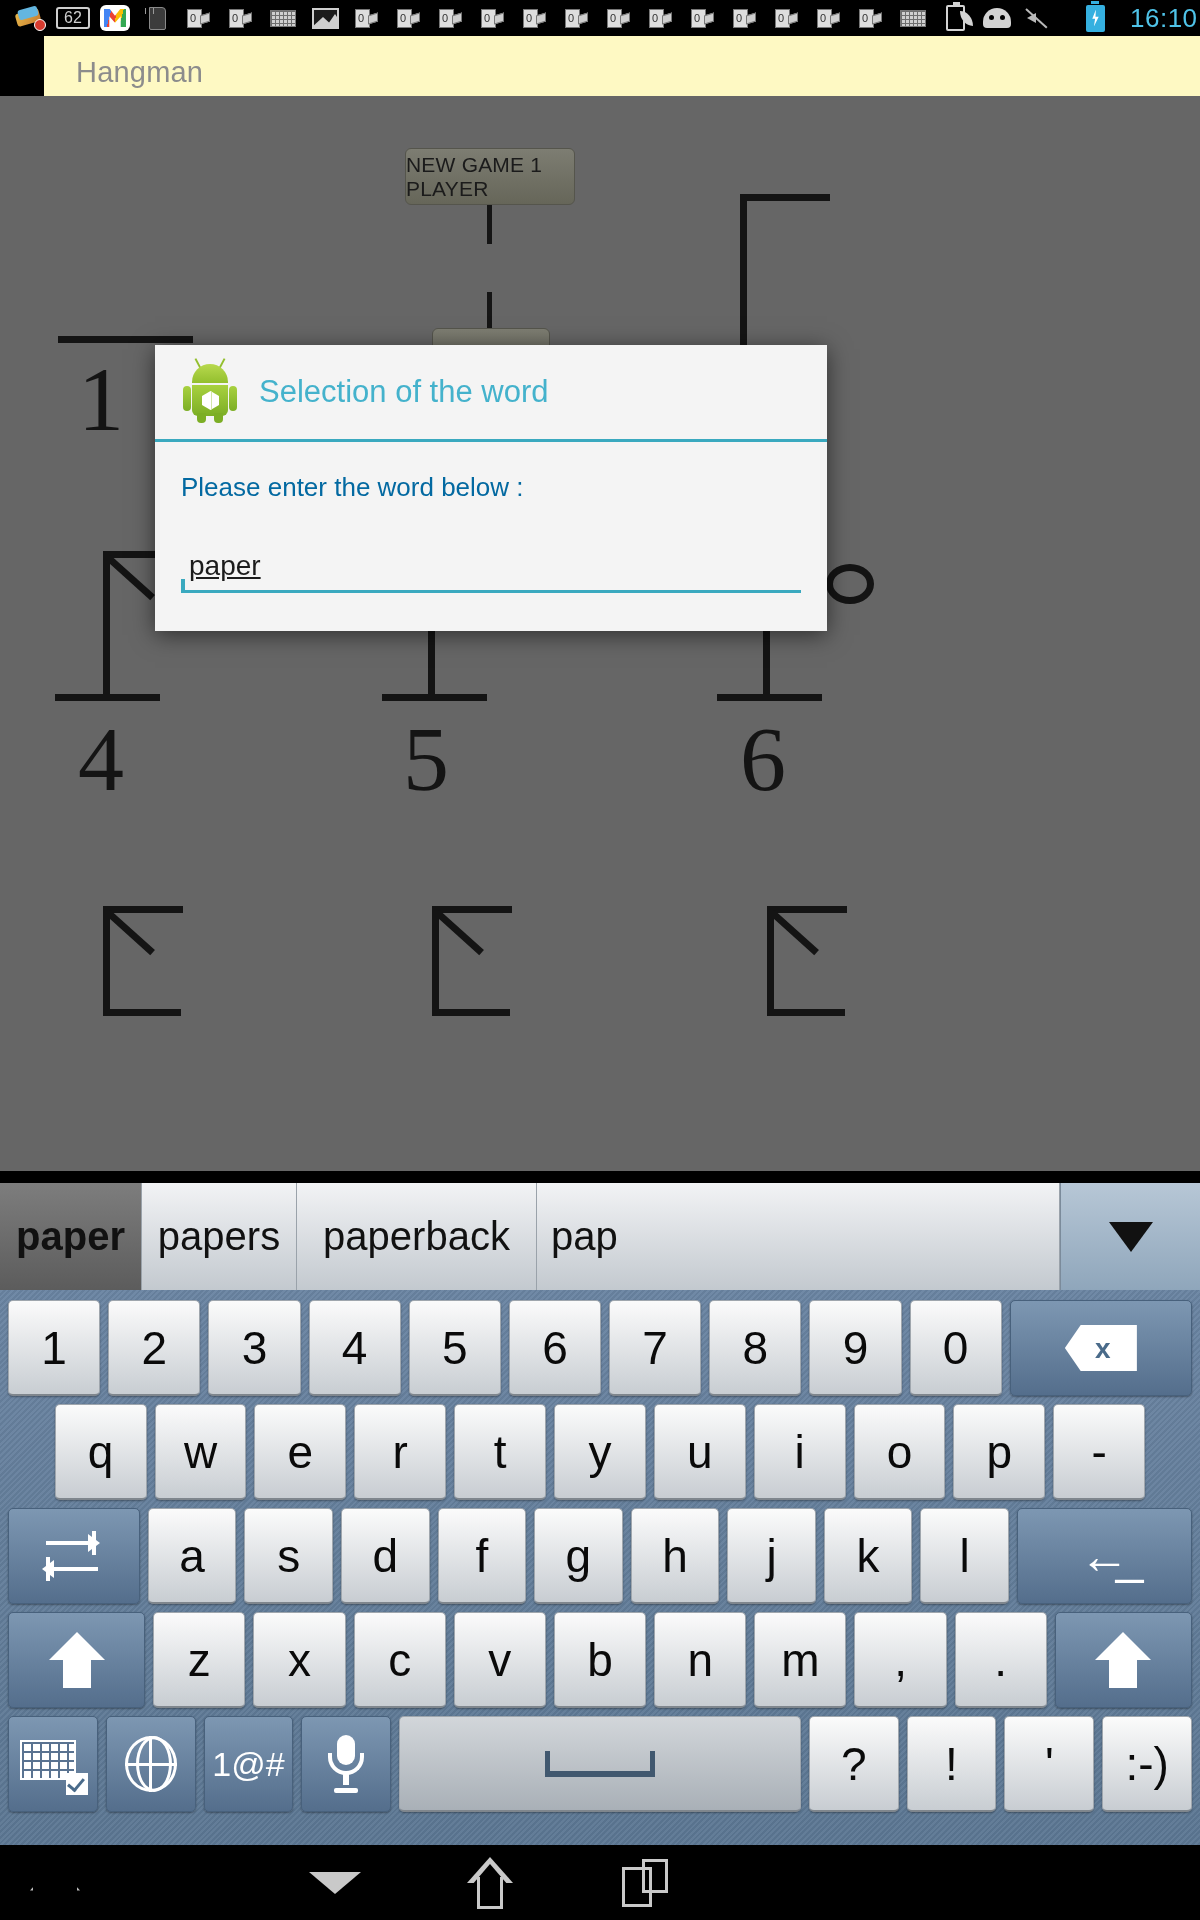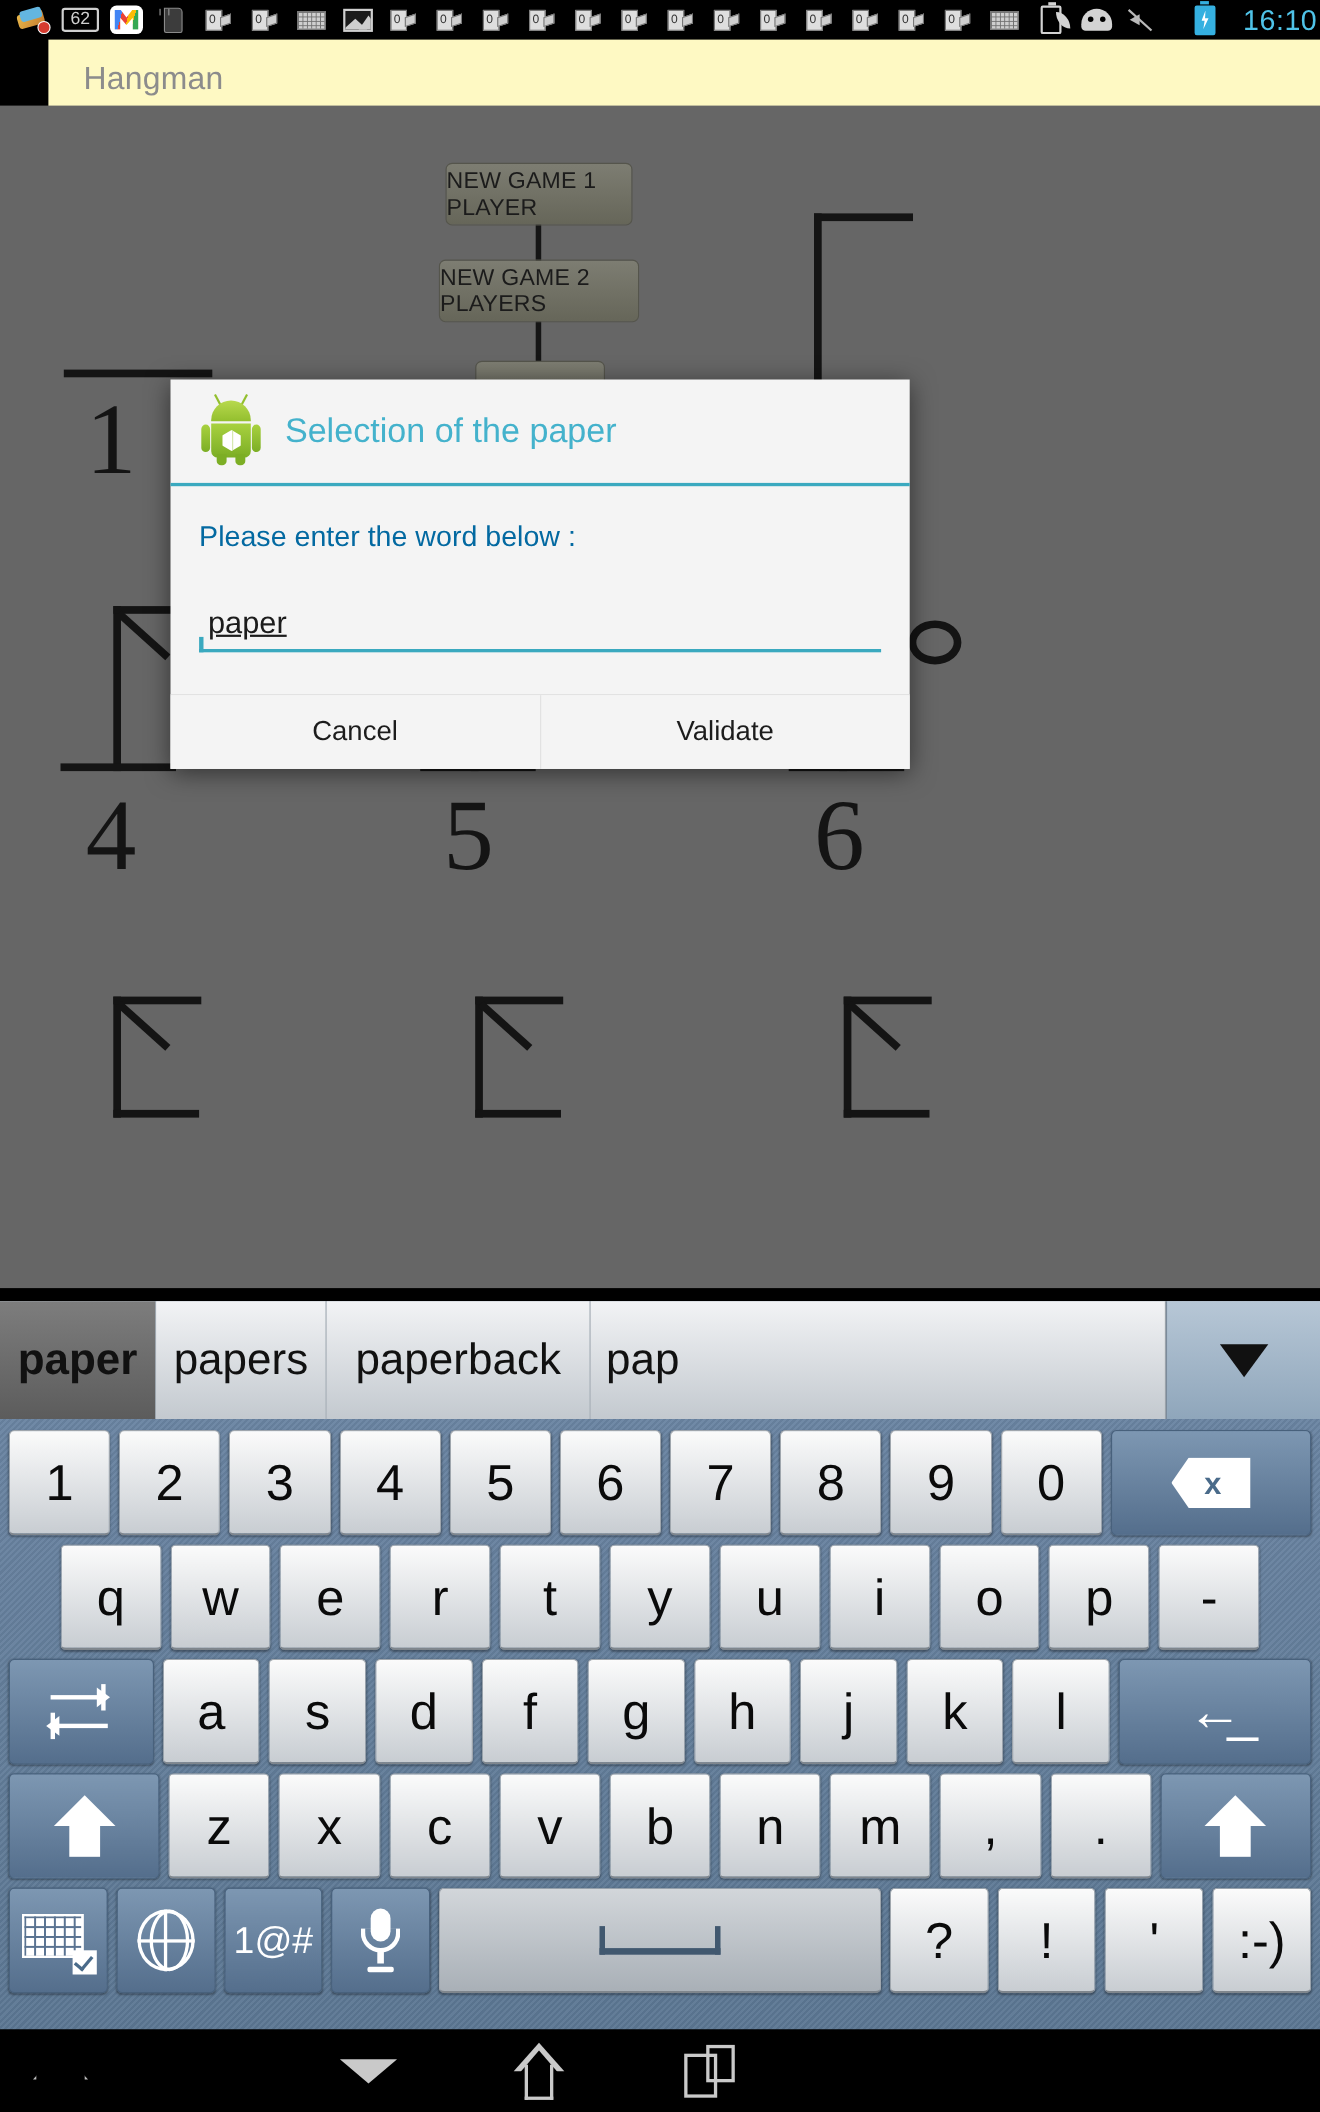--- a/index.html
+++ b/index.html
@@ -387,23 +387,20 @@
       </div>
   </div>
 
   <div class="content">
 
     <div class="menu-connector" style="left:487px; top:108px; height:40px;"></div>
     <div class="menu-connector" style="left:487px; top:196px; height:46px;"></div>
     <div class="menu-btn" style="left:405px; top:52px; width:170px; height:57px;">
       <span>NEW GAME 1 PLAYER</span>
     </div>
-    <div class="menu-btn" style="left:399px; top:140px; width:182px; height:57px;">
-      <span>NEW GAME 2 PLAYERS</span>
-    </div>
     <div class="menu-btn" style="left:432px; top:232px; width:118px; height:50px;"></div>
 
     <div class="g-line" style="left:58px; top:240px; width:135px; height:7px;"></div>
     <div class="g-num" style="left:78px; top:250px;">1</div>
 
     <div class="g-line" style="left:740px; top:98px; width:90px; height:7px;"></div>
     <div class="g-line" style="left:740px; top:98px; width:7px; height:370px;"></div>
     <div class="g-circ" style="left:826px; top:468px; width:48px; height:40px;"></div>
 
     <div class="g-line" style="left:103px; top:455px; width:7px; height:150px;"></div>
@@ -442,32 +439,28 @@
         <span class="ant1"></span>
           <span class="ant2"></span>
         <span class="head"></span>
         <span class="arm-l"></span>
           <span class="arm-r"></span>
         <span class="body"></span>
         <span class="cube"></span>
         <span class="leg-l"></span>
           <span class="leg-r"></span>
       </div>
-      <div class="dlg-title">Selection of the paper</div>
+      <div class="dlg-title">Selection of the word</div>
     </div>
     <div class="dlg-body">
       <div class="dlg-msg">Please enter the word below :</div>
       <div class="dlg-input-wrap">
         <input class="dlg-input" type="text" value="paper" style="">
       </div>
       <div class="dlg-spacer"></div>
-    </div>
-    <div class="dlg-buttons">
-      <button class="dlg-btn">Cancel</button>
-      <button class="dlg-btn">Validate</button>
     </div>
   </div>
 
   <div class="kb">
 
     <div class="sugg">
       <div class="sugg-item active" style="flex:0 0 142px;">paper</div>
       <div class="sugg-item" style="flex:0 0 155px;">papers</div>
       <div class="sugg-item" style="flex:0 0 240px;">paperback</div>
       <div class="sugg-item" style="flex:1 1 auto; justify-content:flex-start; padding-left:14px;">pap</div>

